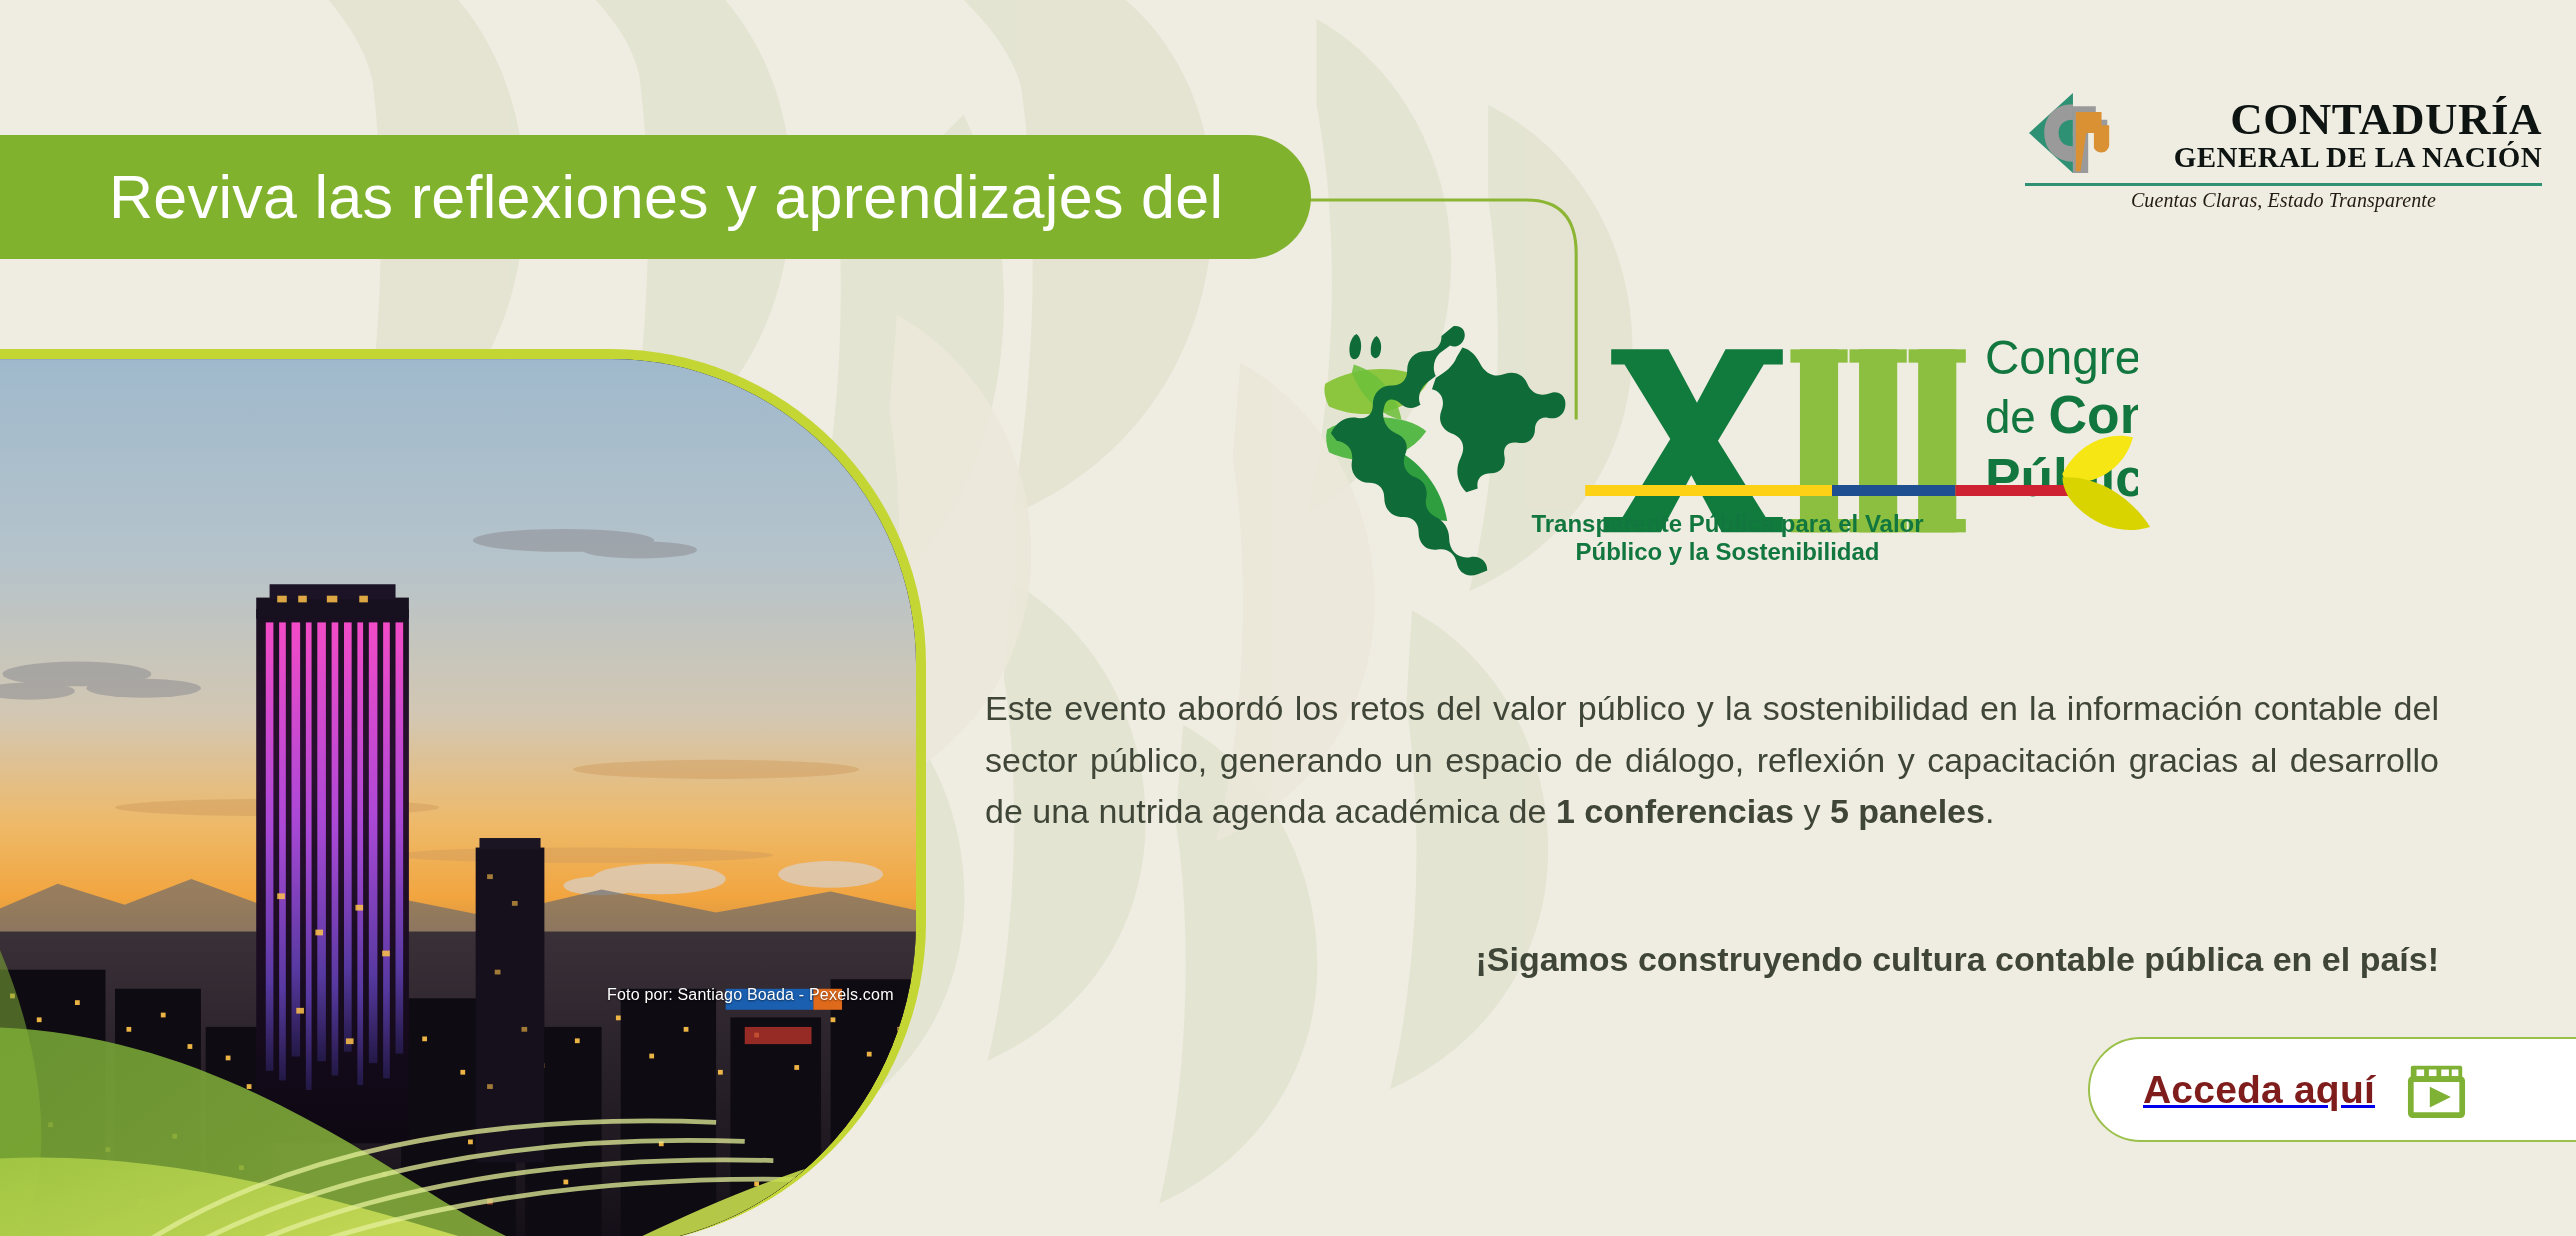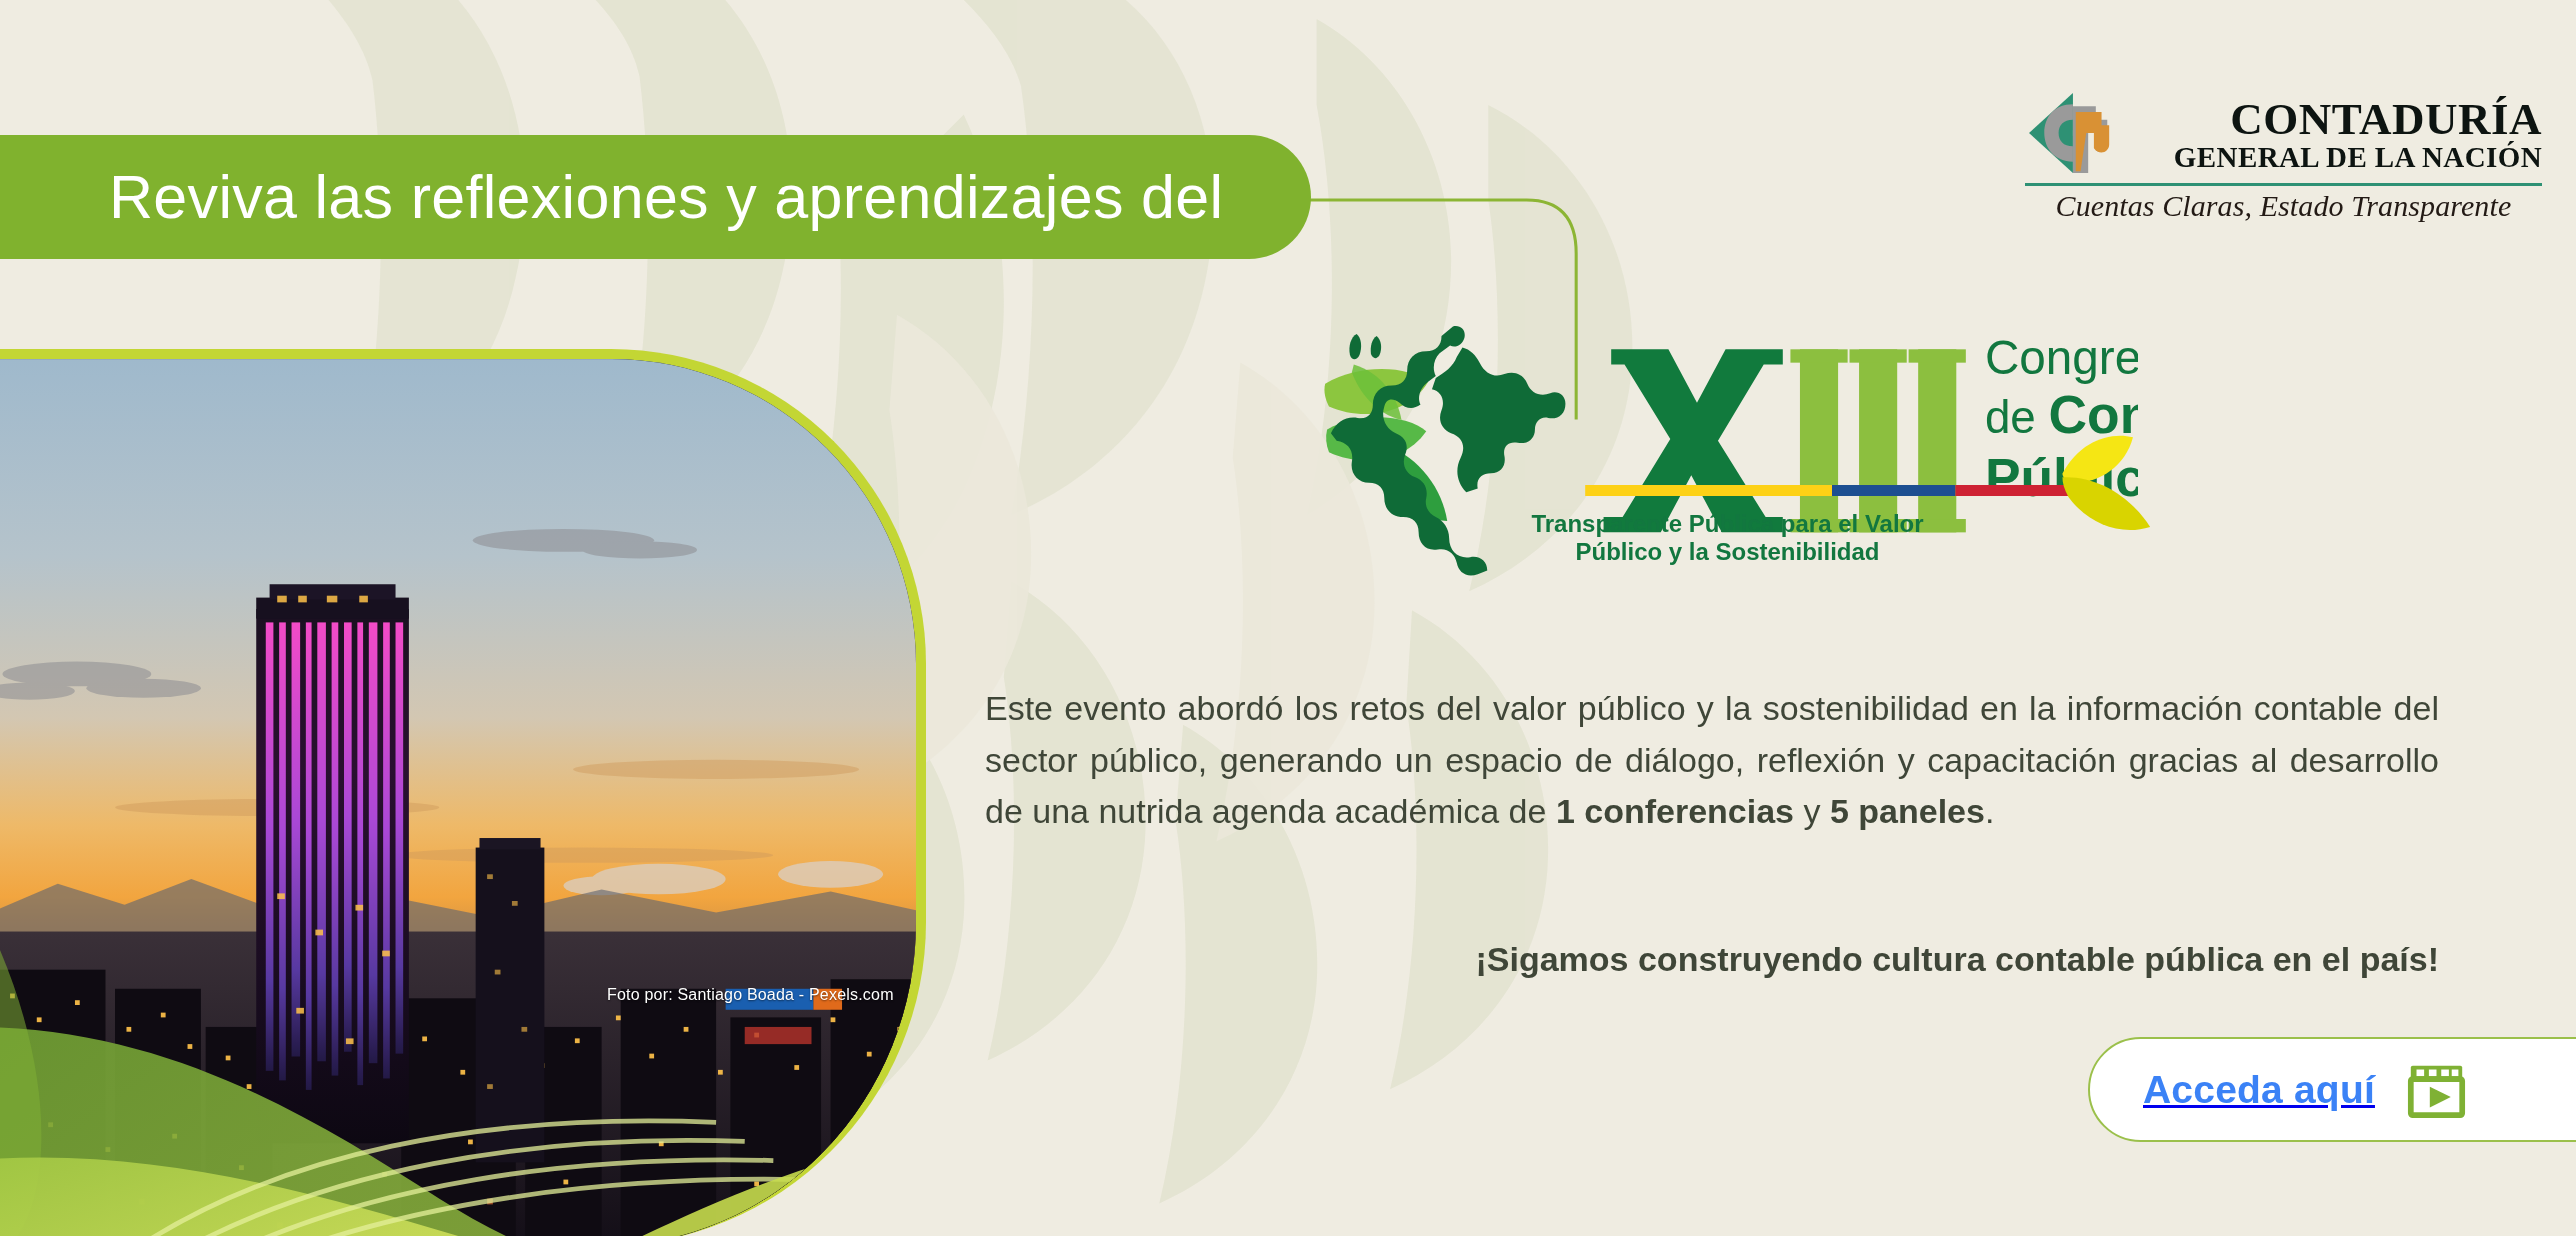--- a/index.html
+++ b/index.html
@@ -122,21 +122,21 @@
   }
   .cgn-rule {
     height: 2.9px;
     background: #2e9174;
     margin: 3.8px 0 2.9px 0;
     width: 100%;
   }
   .cgn-tagline {
     font-family: "Liberation Serif", serif;
     font-style: italic;
-    font-size: 30px;
+    font-size: 20px;
     color: #231a15;
     letter-spacing: 0.1px;
     text-align: center;
   }
 
   
   .congress-logo {
     position: absolute;
     left: 1317px;
     top: 315px;
@@ -192,21 +192,21 @@
     height: 105px;
     background: #ffffff;
     border: 2.9px solid #9bc04b;
     border-radius: 53px;
     display: flex;
     align-items: center;
     z-index: 9;
     box-sizing: border-box;
   }
   .cta-label {
-    color: #3b82f6;
+    color: #7f1d1d;
     font-size: 39px;
     font-weight: 700;
     letter-spacing: 0.2px;
     margin-left: 53px;
     white-space: nowrap;
   }
   .cta-icon { margin-left: 32px; display: flex; align-items: center; }
 </style>
 </head>
 <body>

